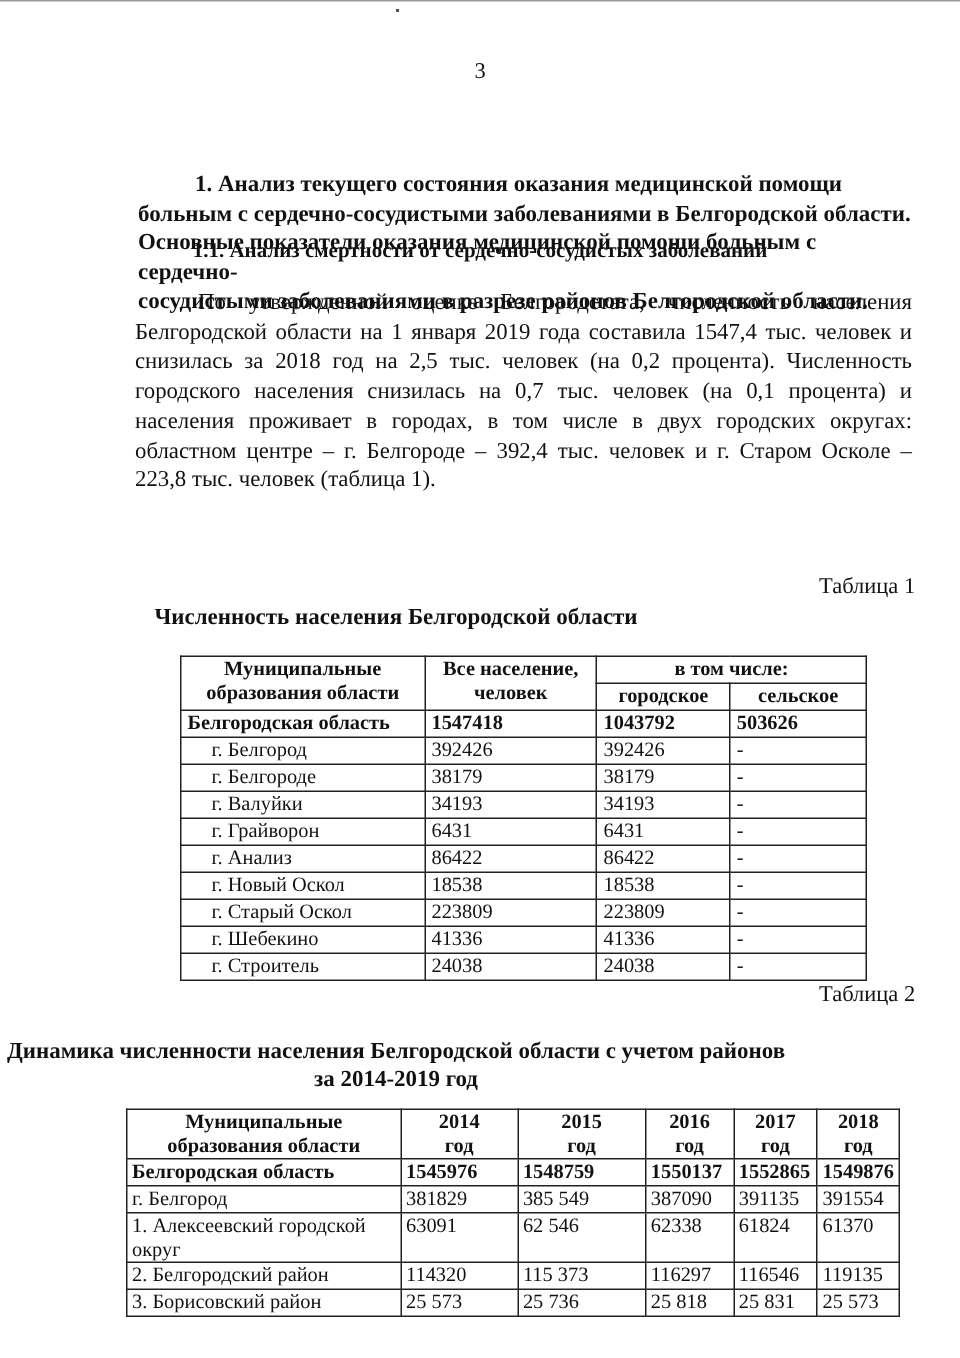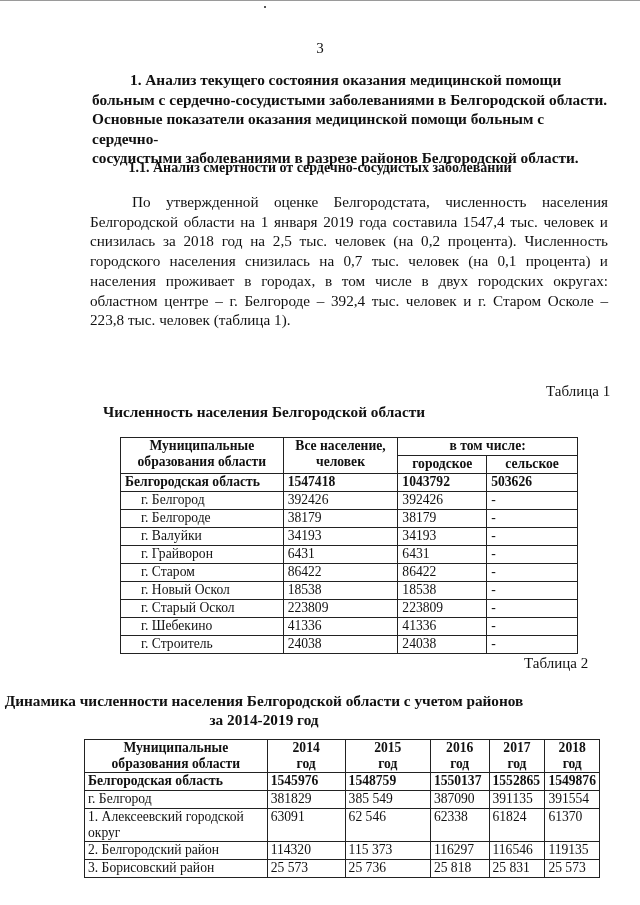--- a/index.html
+++ b/index.html
@@ -2,21 +2,21 @@
 <html><head>
 <meta charset="utf-8">
 <style>
   html, body { margin: 0; padding: 0; background: #ffffff; }
   body { width: 640px; height: 905px; position: relative; overflow: hidden;
          font-family: "Liberation Serif", serif; color: #111; }
   .topline { position: absolute; left: 0; top: 0; width: 640px; height: 1px; background: #9a9a9a; }
   .speck { position: absolute; left: 264px; top: 6px; width: 2px; height: 2px; background: #555; }
   .pagenum { position: absolute; top: 40px; left: 0; width: 640px; text-align: center; font-size: 15px; }
   .h1 { position: absolute; left: 92px; top: 70px; width: 520px; font-weight: bold; font-size: 15.3px; line-height: 19.6px; }
-  .h1 .l1 { display: block; text-indent: 38px; }
+  .h1 .l1 { display: block; text-indent: 38px; margin-top: 43px; }
   .h2 { position: absolute; left: 0; top: 160px; width: 640px; text-align: center; font-weight: bold; font-size: 14px; }
   .para { position: absolute; left: 90px; top: 192px; width: 518px; font-size: 15.2px; line-height: 19.7px; text-align: justify; }
   .para span.line { display: block; text-align: justify; text-align-last: justify; white-space: nowrap; }
   .para span.line.first { text-indent: 42px; }
   .para span.line.last { text-align-last: left; }
   .tcap { position: absolute; font-size: 15px; }
   .ttitle { position: absolute; left: 0; width: 528px; text-align: center; font-weight: bold; font-size: 15.3px; line-height: 19px; }
   table { position: absolute; border-collapse: collapse; font-size: 13.6px; }
   td, th { border: 1px solid #222; padding: 0 4px; height: 17px; line-height: 16px; vertical-align: top; }
   th { font-weight: bold; text-align: center; }
@@ -96,21 +96,21 @@
     <td>34193</td>
     <td>-</td>
   </tr>
   <tr>
     <td class="ind">г. Грайворон</td>
     <td>6431</td>
     <td>6431</td>
     <td>-</td>
   </tr>
   <tr>
-    <td class="ind">г. Старом</td>
+    <td class="ind">г. Анализ</td>
     <td>86422</td>
     <td>86422</td>
     <td>-</td>
   </tr>
   <tr>
     <td class="ind">г. Новый Оскол</td>
     <td>18538</td>
     <td>18538</td>
     <td>-</td>
   </tr>
@@ -128,21 +128,21 @@
   </tr>
   <tr>
     <td class="ind">г. Строитель</td>
     <td>24038</td>
     <td>24038</td>
     <td>-</td>
   </tr>
 </tbody>
   </table>
 
-<div class="tcap" style="left:524px; top:655px;">Таблица 2</div>
+<div class="tcap" style="left:546px; top:655px;">Таблица 2</div>
 <div class="ttitle" style="top:691px;">
   <span style="display:block">Динамика численности населения Белгородской области с учетом районов</span>
   <span style="display:block">за 2014-2019 год</span>
 </div>
 
 <table class="t2" style="left:84px; top:739px; width:516px;">
   <colgroup>
       <col style="width:189px">
       <col style="width:80px">
       <col style="width:88px">

